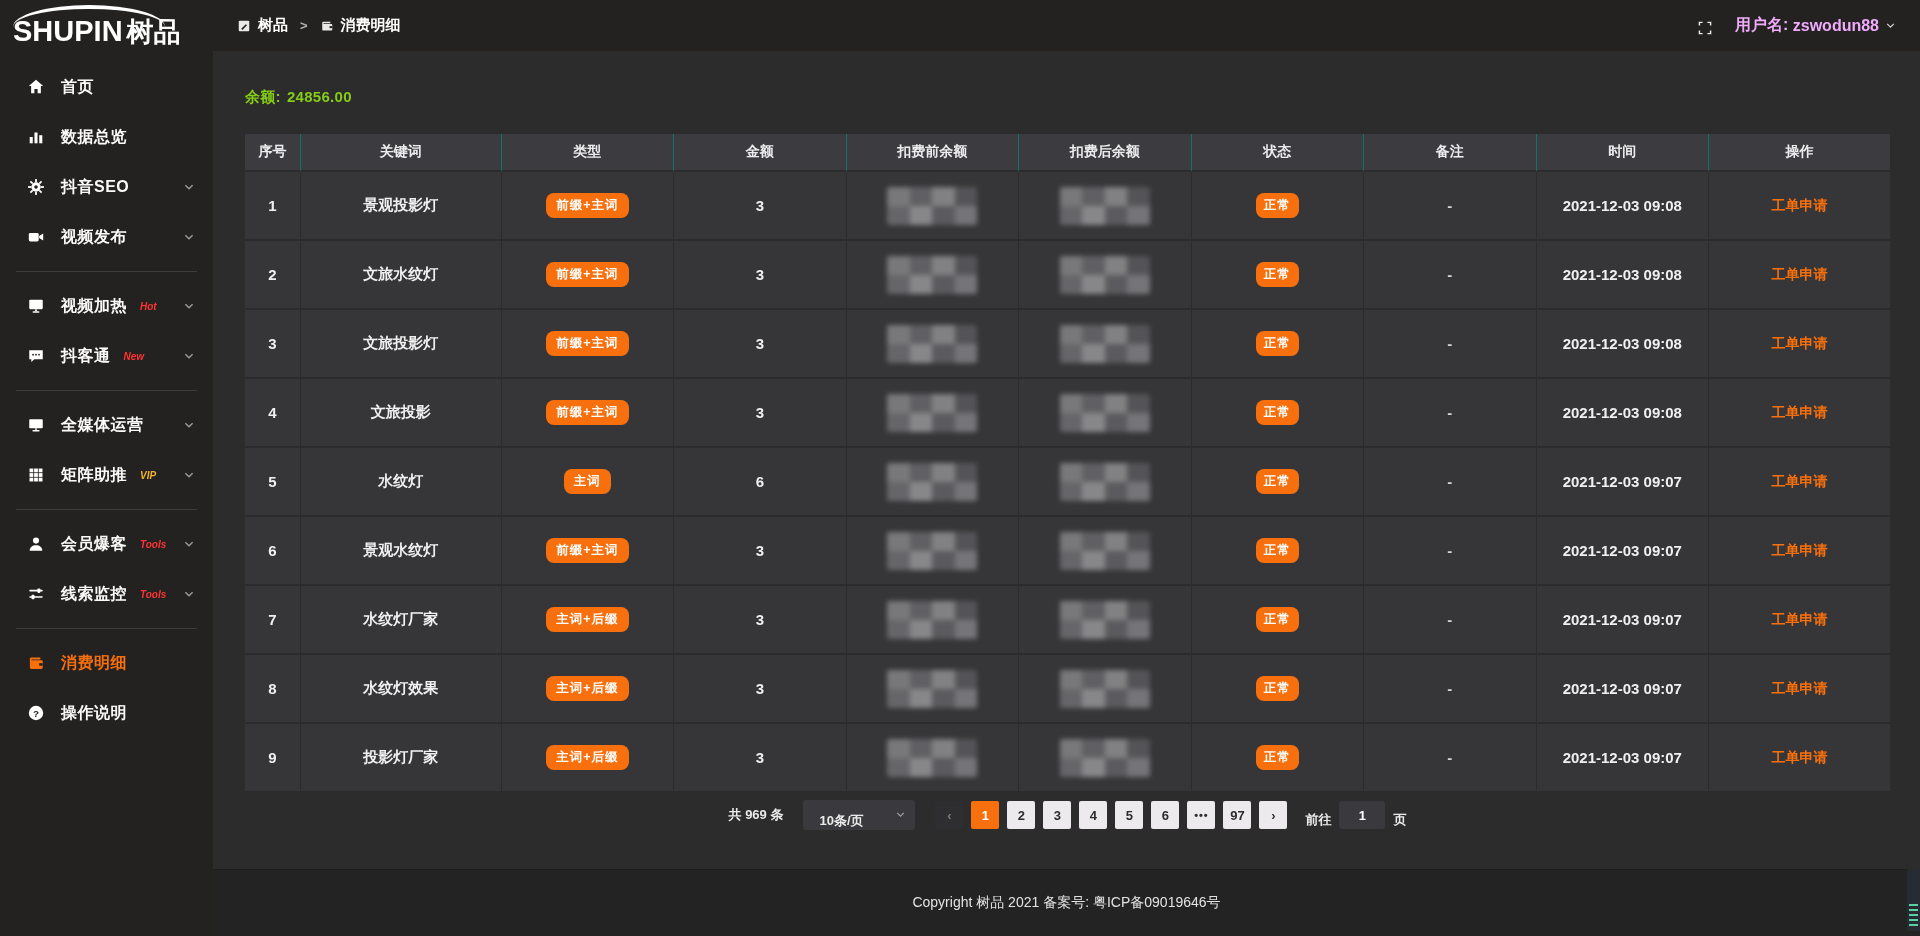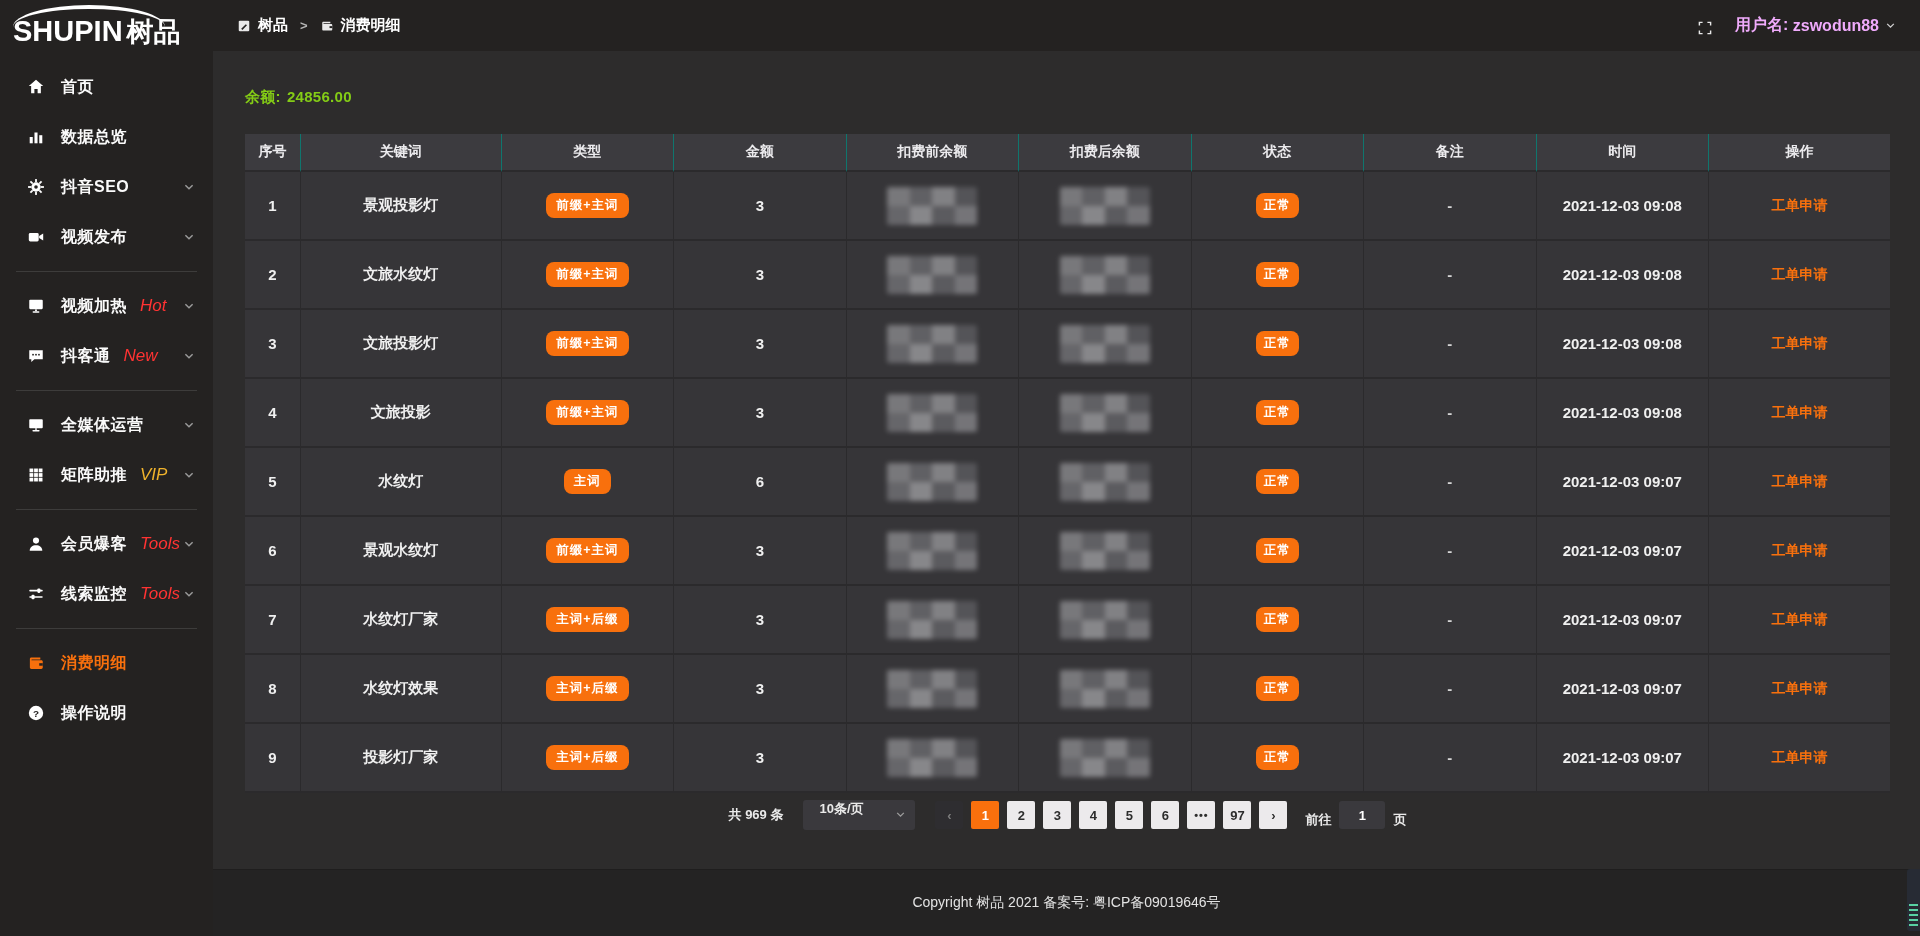--- a/index.html
+++ b/index.html
@@ -13,21 +13,21 @@
   .logo-arc { position:absolute; left:13px; top:5px; width:152px; height:22px;
               border-top:4px solid #fff; border-radius:50% 50% 0 0 / 100% 100% 0 0; }
   .logo-text { position:absolute; left:13px; top:14px; white-space:nowrap; }
   .logo-en { font-size:29px; font-weight:800; color:#fff; letter-spacing:0px; font-stretch:condensed; }
   .logo-cn { font-size:27px; font-weight:800; color:#fff; margin-left:4px; }
   .side-menu { margin-top:11px; }
   .side-item { height:50px; display:flex; align-items:center; padding:0 18px 0 26px; cursor:pointer; color:#fafafa; }
   .side-item .icon { width:20px; height:20px; flex:none; display:flex; align-items:center; justify-content:center; color:#fff; }
   .side-item .icon svg { width:18px; height:18px; }
   .side-label { margin-left:15px; font-size:16px; font-weight:700; letter-spacing:.5px; }
-  .side-tag { margin-left:13px; font-size:17px; font-weight:400; font-style:italic; }
+  .side-tag { margin-left:13px; font-size:10px; font-weight:700; font-style:italic; }
   .side-chevron { margin-left:auto; color:#9a9a9a; display:flex; }
   .side-chevron svg { width:12px; height:12px; }
   .side-item.active, .side-item.active .icon { color:#f8700d; }
   .side-divider { height:1px; background:#3d3c3b; margin:9px 16px; }
 
   
   .main { flex:1; display:flex; flex-direction:column; min-width:0; }
   .topbar { height:51px; flex:none; background:#242221; display:flex; align-items:center; padding:0 24px; }
   .crumb { display:flex; align-items:center; color:#fff; font-size:15px; font-weight:700; }
   .crumb .icon { display:flex; margin-right:7px; color:#e9e9e9; }
@@ -64,21 +64,21 @@
   .censor i:nth-child(1){background:#8f8f92}.censor i:nth-child(2){background:#6f6f73}
   .censor i:nth-child(3){background:#9b9b9e}.censor i:nth-child(4){background:#5f5f63}
   .censor i:nth-child(5){background:#77777b}.censor i:nth-child(6){background:#a3a3a6}
   .censor i:nth-child(7){background:#68686c}.censor i:nth-child(8){background:#8a8a8e}
 
   
   .pagination { margin-top:7px; display:flex; align-items:center; justify-content:center;
                 font-size:13px; font-weight:700; color:#eaeaea; }
   .pg-total { margin-right:4px; }
   .page-size-select { margin:0 16px; position:relative; height:30px; min-width:112px; background:#3a393d;
-                      border-radius:3px; display:flex; align-items:flex-start; padding:0 30px 0 16px; cursor:pointer; }
+                      border-radius:3px; display:flex; align-items:flex-end; padding:0 30px 0 16px; cursor:pointer; }
   .page-size-select .sel-chevron { position:absolute; right:9px; top:9px; color:#9c9c9c; display:flex; }
   .page-size-select .sel-chevron svg { width:11px; height:11px; }
   .pg-btn { min-width:28px; height:28px; display:flex; align-items:center; justify-content:center;
             background:#eceaec; color:#2d2d2d; border-radius:2px; margin:0 4px; font-weight:700;
             font-size:13px; cursor:pointer; border:none; padding:0 4px; }
   .pg-btn.prev { background:#2e2d30; color:#7d7d7d; }
   .pg-btn.active { background:#f8700d; color:#fff; }
   .pg-btn.ellipsis { font-size:11px; letter-spacing:1px; }
   .pg-goto { margin-left:14px; display:flex; align-items:flex-end; }
   .pg-goto input { width:46px; height:28px; background:#3a393d; border:none; border-radius:3px;

